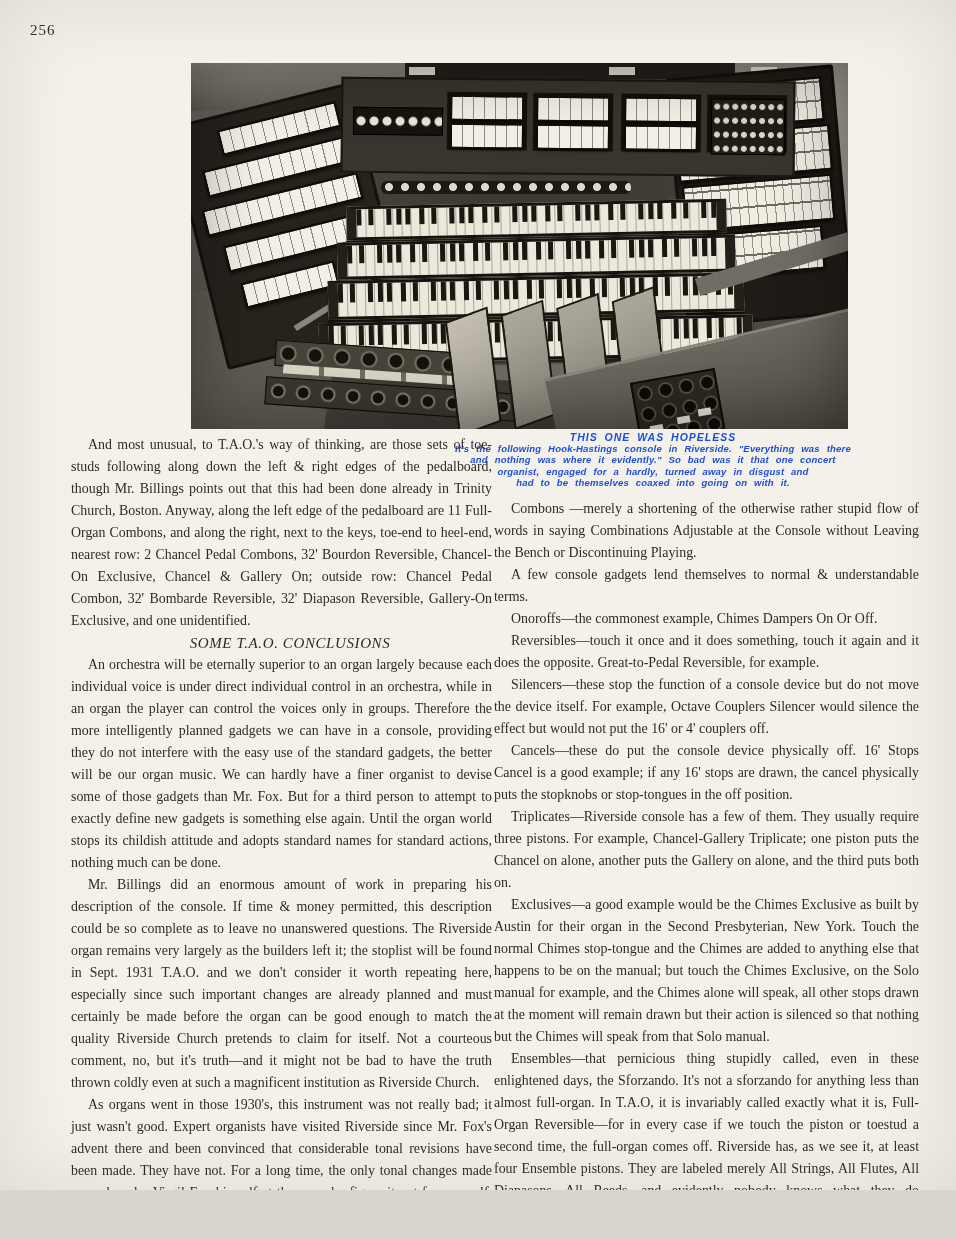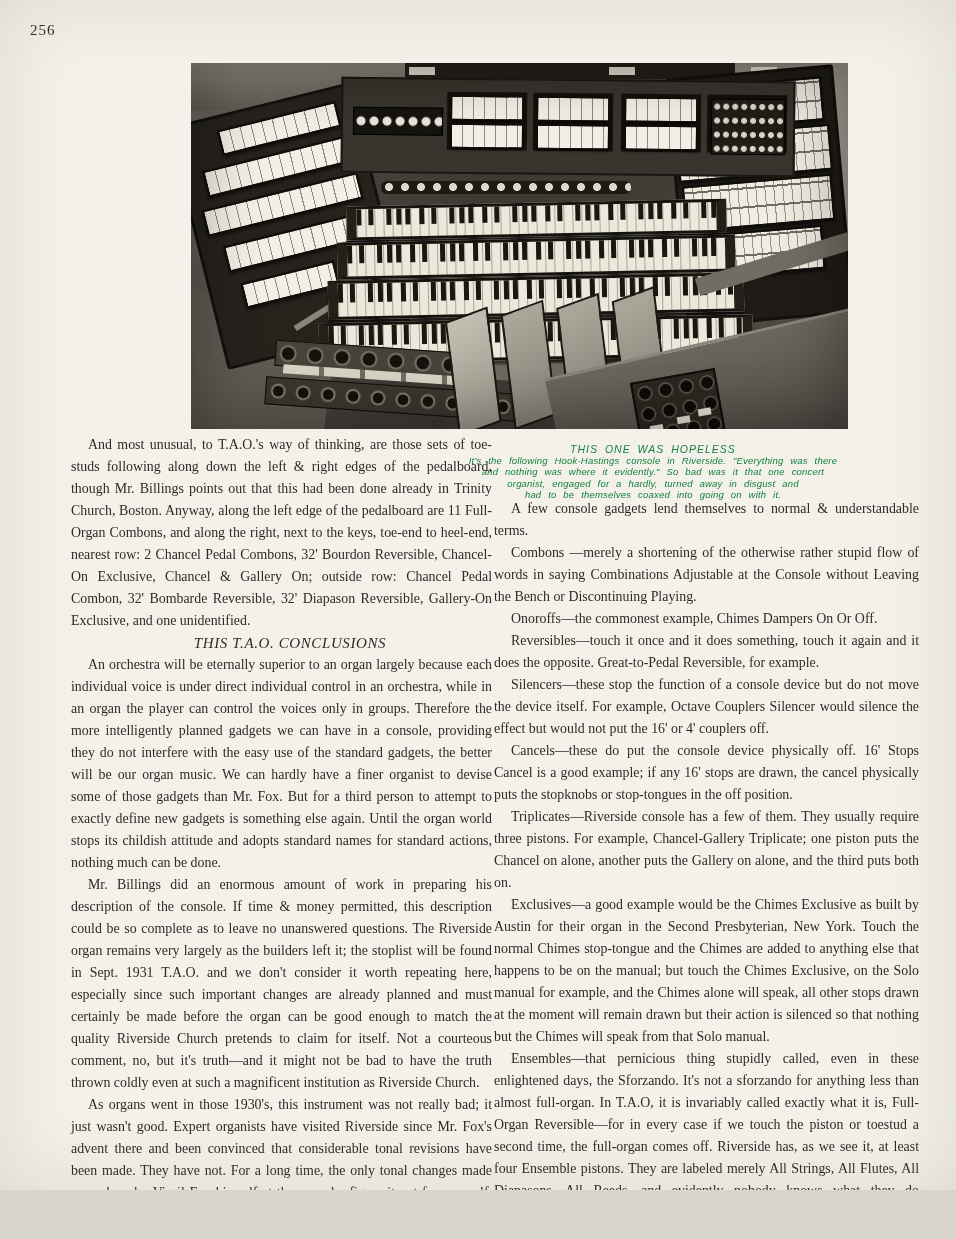--- a/index.html
+++ b/index.html
@@ -77,22 +77,22 @@
         background-image:radial-gradient(circle at 11px 11px,#0d0b07 5.5px,#6b6659 6.5px,transparent 8px);
         background-size:21px 21px;background-repeat:repeat;}
   .cluster i{position:absolute;width:13px;height:7px;background:#e6e2d6;}
   .bench{right:-36px;bottom:-34px;width:330px;height:120px;background:linear-gradient(#6b675e,#4e4a43);
         transform:rotate(-13deg);z-index:4;border-top:3px solid #8a857a;}
   .rail-arm{right:-6px;top:192px;width:160px;height:18px;background:#716d64;transform:rotate(-17deg);z-index:3;}
   .post-right{right:14px;top:130px;width:30px;height:210px;background:linear-gradient(90deg,#4d4942,#7f7b72);transform:rotate(-2deg);}
 
   
   .caption{position:absolute;left:450px;top:431px;width:406px;text-align:center;
-        font-family:"Liberation Sans","DejaVu Sans",sans-serif;font-style:italic;font-weight:normal;
-        color:#15803d;margin-top:12px;}
+        font-family:"Liberation Sans","DejaVu Sans",sans-serif;font-style:italic;font-weight:bold;
+        color:#1d4ed8;}
   .caption .cap-title{font-size:10.5px;letter-spacing:1px;word-spacing:3px;line-height:12px;}
   .caption .cap-line{font-size:9.5px;line-height:11.3px;word-spacing:4px;letter-spacing:.2px;}
 
   
   .col{position:absolute;font-size:13.9px;line-height:22px;text-align:justify;margin-left:38px;}
   .col p{margin:0;text-indent:17px;}
   .col-left{left:33px;top:434px;width:421px;}
   .col-right{left:456px;top:498px;width:425px;}
   .subhead{text-align:center;font-style:italic;font-size:15px;letter-spacing:.6px;
         text-indent:0;margin:1px 0;}
@@ -186,29 +186,29 @@
   <div class="caption">
     <div class="cap-title">THIS ONE WAS HOPELESS</div>
     <div class="cap-line">It's the following Hook-Hastings console in Riverside.  "Everything was there</div>
     <div class="cap-line">and nothing was where it evidently."  So bad was it that one concert</div>
     <div class="cap-line">organist, engaged for a hardly, turned away in disgust and</div>
     <div class="cap-line">had to be themselves coaxed into going on with it.</div>
   </div>
 
   <div class="col col-left">
     <p>And most unusual, to T.A.O.'s way of thinking, are those sets of toe-studs following along down the left &amp; right edges of the pedalboard, though Mr. Billings points out that this had been done already in Trinity Church, Boston.  Anyway, along the left edge of the pedalboard are 11 Full-Organ Combons, and along the right, next to the keys, toe-end to heel-end, nearest row:  2 Chancel Pedal Combons, 32' Bourdon Reversible, Chancel-On Exclusive, Chancel &amp; Gallery On; outside row:  Chancel Pedal Combon, 32' Bombarde Reversible, 32' Diapason Reversible, Gallery-On Exclusive, and one unidentified.</p>
-    <p class="subhead">THIS T.A.O. CONCLUSIONS</p>
+    <p class="subhead">SOME T.A.O. CONCLUSIONS</p>
     <p>An orchestra will be eternally superior to an organ largely because each individual voice is under direct individual control in an orchestra, while in an organ the player can control the voices only in groups.  Therefore the more intelligently planned gadgets we can have in a console, providing they do not interfere with the easy use of the standard gadgets, the better will be our organ music.  We can hardly have a finer organist to devise some of those gadgets than Mr. Fox.  But for a third person to attempt to exactly define new gadgets is something else again.  Until the organ world stops its childish attitude and adopts standard names for standard actions, nothing much can be done.</p>
     <p>Mr. Billings did an enormous amount of work in preparing his description of the console.  If time &amp; money permitted, this description could be so complete as to leave no unanswered questions.  The Riverside organ remains very largely as the builders left it; the stoplist will be found in Sept. 1931 T.A.O. and we don't consider it worth repeating here, especially since such important changes are already planned and must certainly be made before the organ can be good enough to match the quality Riverside Church pretends to claim for itself.  Not a courteous comment, no, but it's truth—and it might not be bad to have the truth thrown coldly even at such a magnificent institution as Riverside Church.</p>
     <p>As organs went in those 1930's, this instrument was not really bad; it just wasn't good.  Expert organists have visited Riverside since Mr. Fox's advent there and been convinced that considerable tonal revisions have been made.  They have not.  For a long time, the only tonal changes made were done by Virgil Fox himself at the console; figure it out for yourself.  It's a tribute to his genius that he has thus been able to fool even the experts.  Certainly the organ sounds better; thank Mr. Fox for that, not Riverside Church or any organbuilder.</p>
   </div>
 
   <div class="col col-right">
+    <p>Combons —merely a shortening of the otherwise rather stupid flow of words in saying Combinations Adjustable at the Console without Leaving the Bench or Discontinuing Playing.</p>
     <p>A few console gadgets lend themselves to normal &amp; understandable terms.</p>
-    <p>Combons —merely a shortening of the otherwise rather stupid flow of words in saying Combinations Adjustable at the Console without Leaving the Bench or Discontinuing Playing.</p>
     <p>Onoroffs—the commonest example, Chimes Dampers On Or Off.</p>
     <p>Reversibles—touch it once and it does something, touch it again and it does the opposite.  Great-to-Pedal Reversible, for example.</p>
     <p>Silencers—these stop the function of a console device but do not move the device itself.  For example, Octave Couplers Silencer would silence the effect but would not put the 16' or 4' couplers off.</p>
     <p>Cancels—these do put the console device physically off. 16' Stops Cancel is a good example; if any 16' stops are drawn, the cancel physically puts the stopknobs or stop-tongues in the off position.</p>
     <p>Triplicates—Riverside console has a few of them.  They usually require three pistons.  For example, Chancel-Gallery Triplicate; one piston puts the Chancel on alone, another puts the Gallery on alone, and the third puts both on.</p>
     <p>Exclusives—a good example would be the Chimes Exclusive as built by Austin for their organ in the Second Presbyterian, New York.  Touch the normal Chimes stop-tongue and the Chimes are added to anything else that happens to be on the manual; but touch the Chimes Exclusive, on the Solo manual for example, and the Chimes alone will speak, all other stops drawn at the moment will remain drawn but their action is silenced so that nothing but the Chimes will speak from that Solo manual.</p>
     <p>Ensembles—that pernicious thing stupidly called, even in these enlightened days, the Sforzando.  It's not a sforzando for anything less than almost full-organ.  In T.A.O, it is invariably called exactly what it is, Full-Organ Reversible—for in every case if we touch the piston or toestud a second time, the full-organ comes off.  Riverside has, as we see it, at least four Ensemble pistons.  They are labeled merely All Strings, All Flutes, All Diapasons, All Reeds—and evidently nobody knows what they do excepting Mr. Fox.  Maybe they bring into play all the strings and silence everything else drawn at the moment; maybe they only add all the strings to what is drawn; maybe they push the stop-</p>
   </div>
 
 </div>

